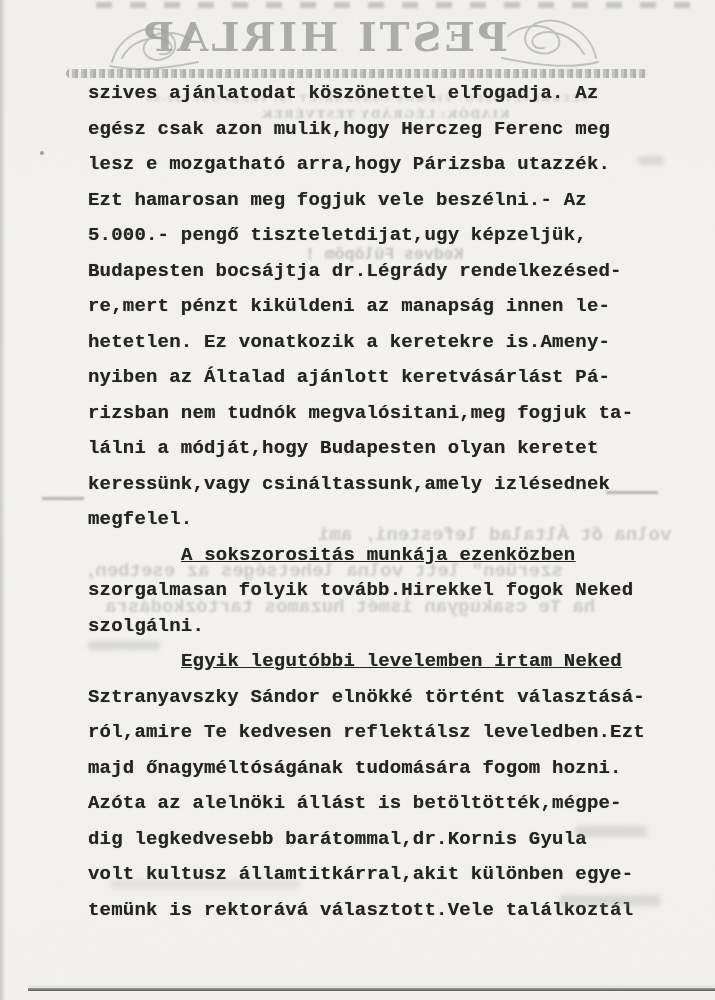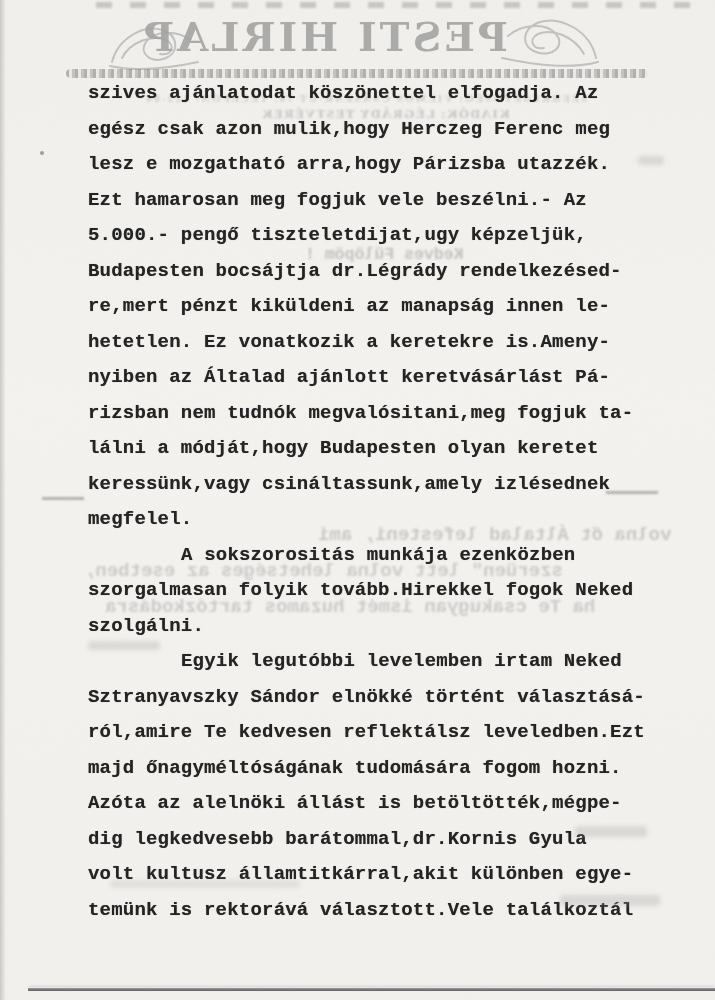--- a/index.html
+++ b/index.html
@@ -36,21 +36,21 @@
   .bleed-salutation{top:245px;left:305px;font-size:16.5px;}
   .bleed-mid1{top:524px;left:318px;font-size:19px;opacity:.48;}
   .bleed-mid2{top:560px;left:84px;font-size:19px;opacity:.45;}
   .bleed-mid3{top:596px;left:105px;font-size:19px;opacity:.45;}
   
   .body-text{
     position:absolute;left:88px;top:76px;width:585px;
     font-size:19px;line-height:35.5px;font-weight:bold;color:#242424;
     letter-spacing:.2px;text-shadow:0 0 .7px rgba(25,25,25,.55);
     filter:blur(.15px);white-space:pre;}
-  .body-text .line.indent{padding-left:93px;}
+  .body-text .line.indent{padding-left:93px;text-decoration:underline;}
   
   .stray-dash{position:absolute;height:2.5px;background:#8f8f8f;filter:blur(.9px);opacity:.65;}
   .dash-a{top:497px;left:42px;width:42px;}
   .dash-b{top:491px;left:606px;width:52px;}
   .margin-dot{position:absolute;top:151px;left:40px;width:4px;height:4px;border-radius:50%;
     background:#8a8a8a;filter:blur(.5px);opacity:.8;}
   .smudge{position:absolute;background:rgba(155,155,155,.28);filter:blur(2.2px);border-radius:4px;}
   .smudge-a{top:641px;left:88px;width:72px;height:9px;}
   .smudge-b{top:826px;left:575px;width:72px;height:11px;}
   .smudge-c{top:895px;left:560px;width:100px;height:11px;}

